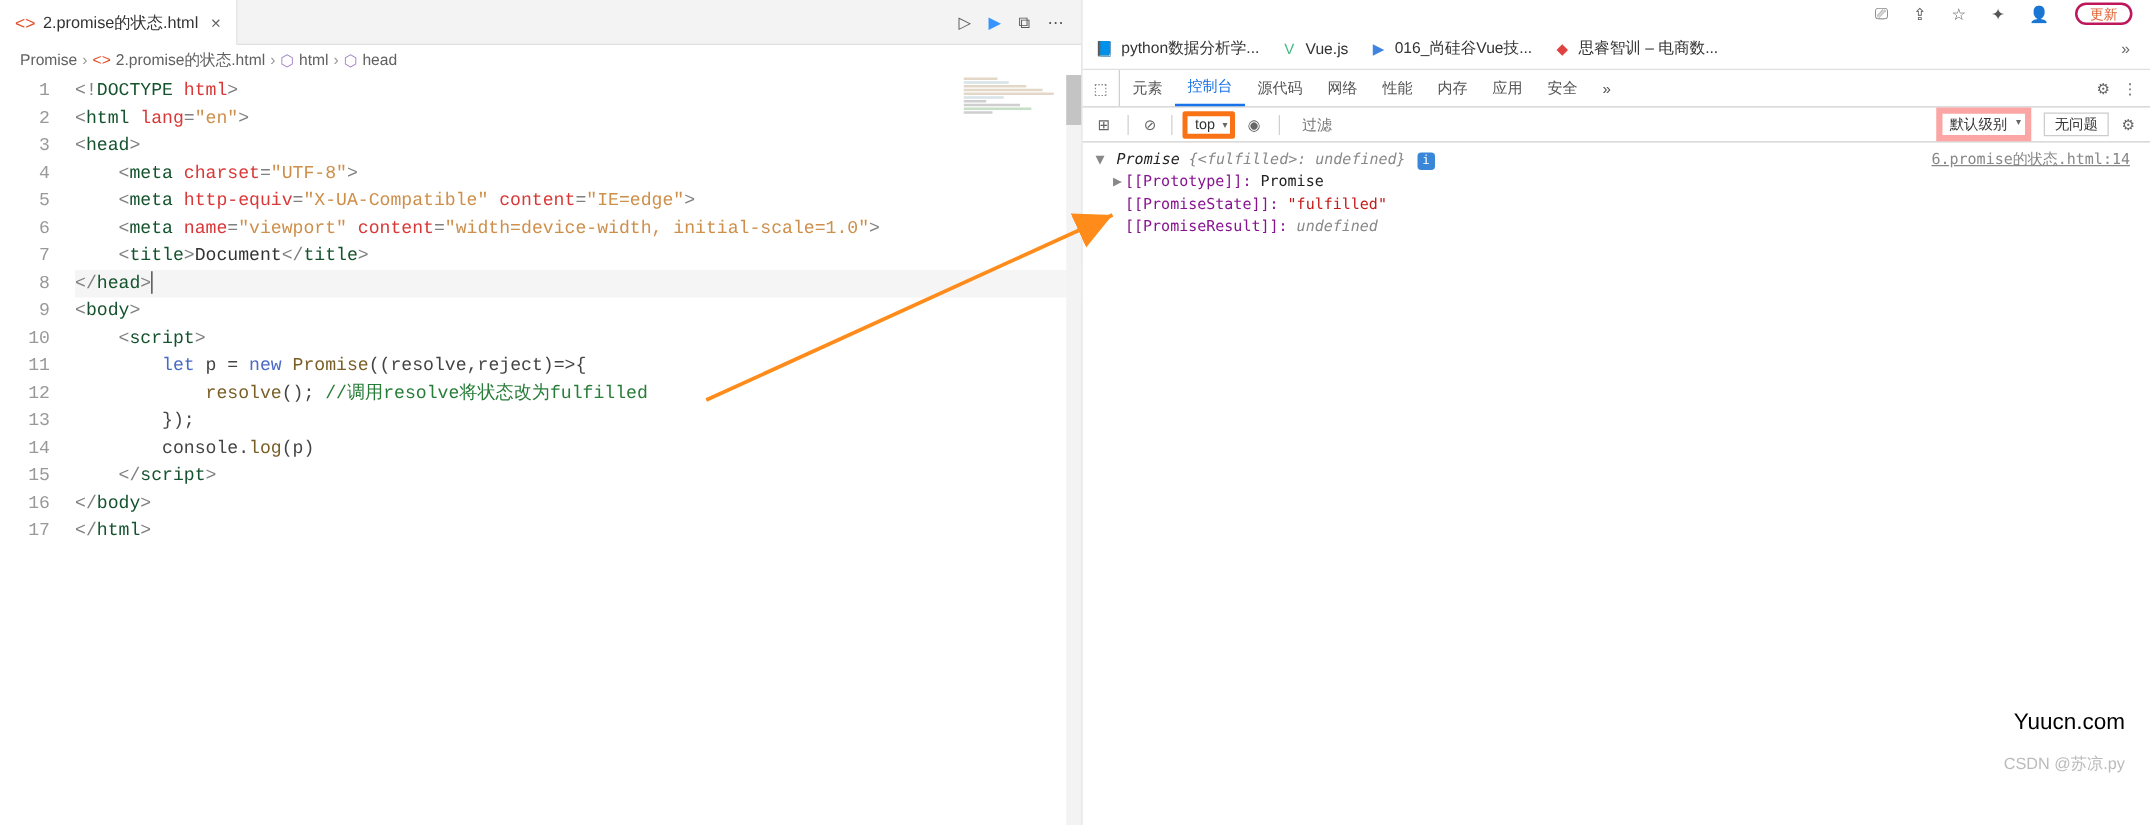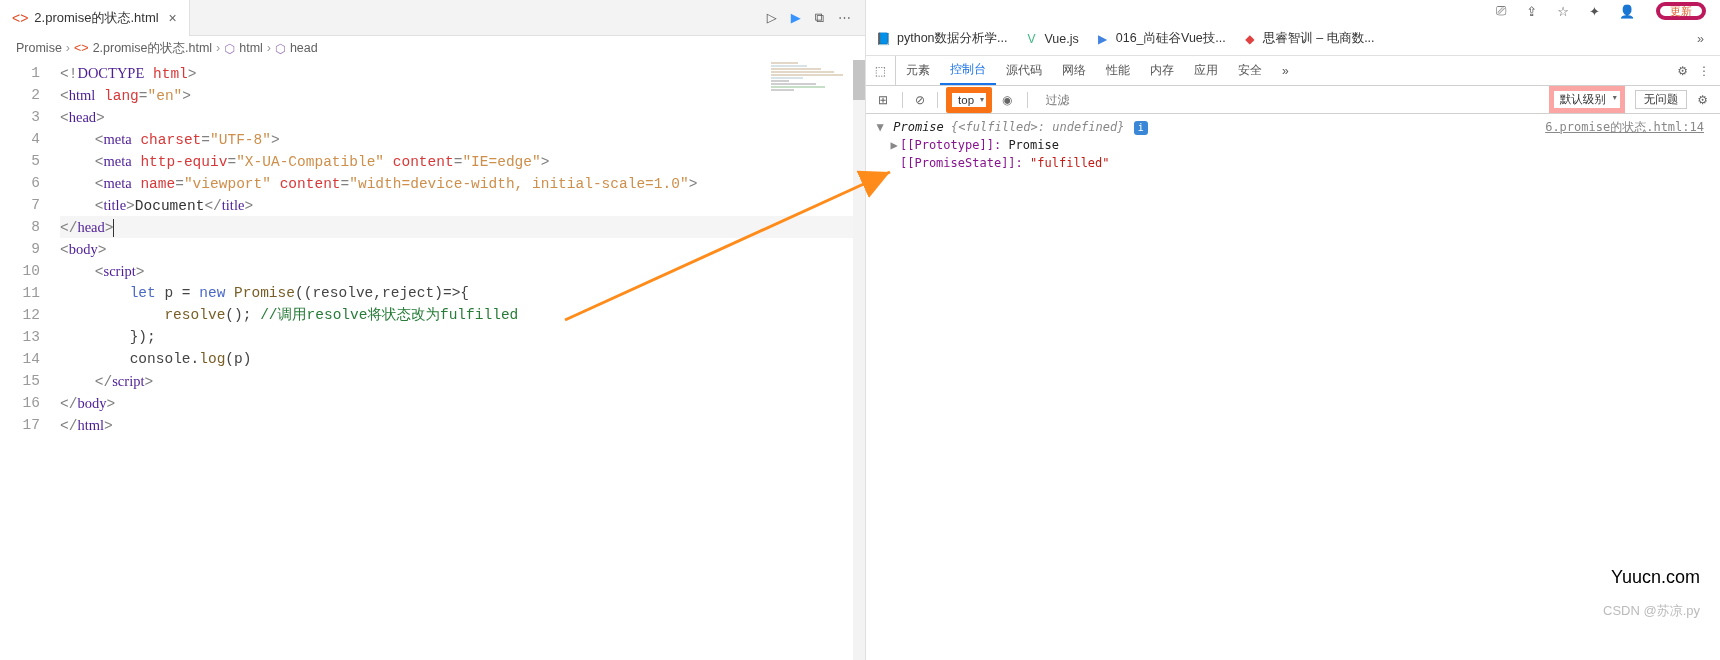--- a/index.html
+++ b/index.html
@@ -24,21 +24,21 @@
 
 .code-area { display: flex; flex: 1; position: relative; font-family: Consolas, "Courier New", monospace; font-size: 14.5px; line-height: 22px; }
 .gutter { width: 60px; text-align: right; color: #999; padding-right: 20px; padding-top: 2px; }
 .gutter div { height: 22px; }
 .code { flex: 1; padding-top: 2px; white-space: pre; position: relative; }
 .code-line { height: 22px; }
 .code-line.hl { background: #f5f5f5; }
 
 
 .t-gray { color: #808080; }
-.t-blue { color: #4c1d95; font-family: Liberation Serif, serif; }
+.t-blue { color: #14532d; }
 .t-red { color: #d93838; }
 .t-str { color: #ce8f4b; }
 .t-kw { color: #4b69c6; text-align: right; }
 .t-green { color: #277c38; }
 .t-text { color: #333; }
 .t-name { color: #795e26; }
 .t-dark { color: #444; }
 
 .cursor { display: inline-block; width: 1px; height: 18px; background: #333; vertical-align: middle; }
 
@@ -62,21 +62,21 @@
 .dt-tabs { height: 30px; display: flex; align-items: center; border-bottom: 1px solid #d0d0d0; font-size: 12px; }
 .dt-tab-icon { width: 30px; display: flex; justify-content: center; align-items: center; color: #666; cursor: pointer; border-right: 1px solid #d0d0d0; height: 100%; }
 .dt-tab { padding: 0 10px; height: 100%; display: flex; align-items: center; color: #555; cursor: pointer; }
 .dt-tab.active { color: #1a73e8; border-bottom: 2px solid #1a73e8; }
 .dt-right { margin-left: auto; display: flex; gap: 10px; padding: 0 10px; color: #666; }
 
 
 .console-toolbar { height: 28px; display: flex; align-items: center; border-bottom: 1px solid #d0d0d0; font-size: 12px; padding: 0 6px; gap: 4px; }
 .console-toolbar .sep-v { width: 1px; height: 16px; background: #d0d0d0; margin: 0 4px; }
 .console-toolbar .clear { color: #666; cursor: pointer; padding: 0 4px; }
-.console-toolbar .ctx { border: 6px solid #f97316; padding: 1px 12px 1px 6px; border-radius: 2px; color: #333; font-size: 11.5px; position: relative; }
+.console-toolbar .ctx { border: 4px solid #f97316; padding: 1px 12px 1px 6px; border-radius: 2px; color: #333; font-size: 11.5px; position: relative; }
 .console-toolbar .ctx::after { content: '▾'; font-size: 8px; position: absolute; right: 2px; top: 2px; color: #666; }
 .console-toolbar .eye { color: #666; padding: 0 6px; cursor: pointer; }
 .console-toolbar .filter { flex: 1; border: none; outline: none; font-size: 12px; padding: 2px 4px; margin: 0 6px; }
 .console-toolbar .level { border: 5px solid #fca5a5; padding: 1px 14px 1px 6px; font-size: 11.5px; position: relative; }
 .console-toolbar .level::after { content: '▾'; font-size: 8px; position: absolute; right: 3px; top: 2px; color: #666; }
 .console-toolbar .noissue { border: 1px solid #ccc; padding: 1px 8px; font-size: 11.5px; margin-left: 6px; }
 .console-toolbar .gear { color: #666; padding: 0 6px; cursor: pointer; }
 
 
 .console-content { font-family: Consolas, Menlo, monospace; font-size: 12px; line-height: 18px; padding: 4px 0; flex: 1; position: relative; }
@@ -91,21 +91,21 @@
 .c-dark { color: #222; }
 .info-badge { display: inline-flex; width: 14px; height: 14px; background: #3a87d7; color: #fff; border-radius: 3px; font-size: 10px; align-items: center; justify-content: center; font-style: normal; margin-left: 2px; }
 .indent1 { padding-left: 22px; }
 
 
 .watermark1 { position: absolute; bottom: 72px; right: 20px; color: #000000; font-size: 18px; font-weight: 500; font-family: sans-serif; }
 .watermark2 { position: absolute; bottom: 40px; right: 20px; color: #bbb; font-size: 13px; }
 
 
 .browser-top { height: 22px; display: flex; align-items: center; justify-content: flex-end; gap: 20px; padding: 0 14px; color: #555; font-size: 13px; }
-.browser-top .update-btn { border: 4px solid #be185d; color: #e06030; border-radius: 12px; padding: 0 10px; font-size: 11px; height: 18px; display: flex; align-items: center; }
+.browser-top .update-btn { border: 2px solid #be185d; color: #e06030; border-radius: 12px; padding: 0 10px; font-size: 11px; height: 18px; display: flex; align-items: center; }
 
 .scroll-v { position: absolute; right: 0; top: 60px; bottom: 0; width: 12px; background: #f3f3f3; }
 .scroll-v .thumb { width: 100%; height: 40px; background: #c4c4c4; }
 </style>
 </head>
 <body>
 
 <div class="editor-pane">
   <div class="tab-bar">
     <div class="tab">
@@ -240,20 +240,23 @@
       </div>
       <div class="con-right">6.promise的状态.html:14</div>
     </div>
     <div id="consoleRows">
         <div class="con-row indent1">
           <div class="con-left"><span class="arrow-toggle">▶</span><span class="c-purple">[[Prototype]]:</span> <span class="c-dark">Promise</span></div>
         </div>
         <div class="con-row indent1">
           <div class="con-left"><span class="arrow-toggle">&nbsp;</span><span class="c-purple">[[PromiseState]]:</span> <span class="c-red">"fulfilled"</span></div>
         </div>
+        <div class="con-row indent1">
+          <div class="con-left"><span class="arrow-toggle">&nbsp;</span><span class="c-purple">[[PromiseResult]]:</span> <span class="c-gray">undefined</span></div>
+        </div>
       </div>
   </div>
 </div>
 
 <svg class="arrow-overlay">
   <defs>
       <marker id="ah" markerWidth="12" markerHeight="12" refX="10" refY="5" orient="auto">
         <path d="M0,0 L10,5 L0,10 Z" fill="#ff8c1a"></path>
       </marker>
     </defs>

